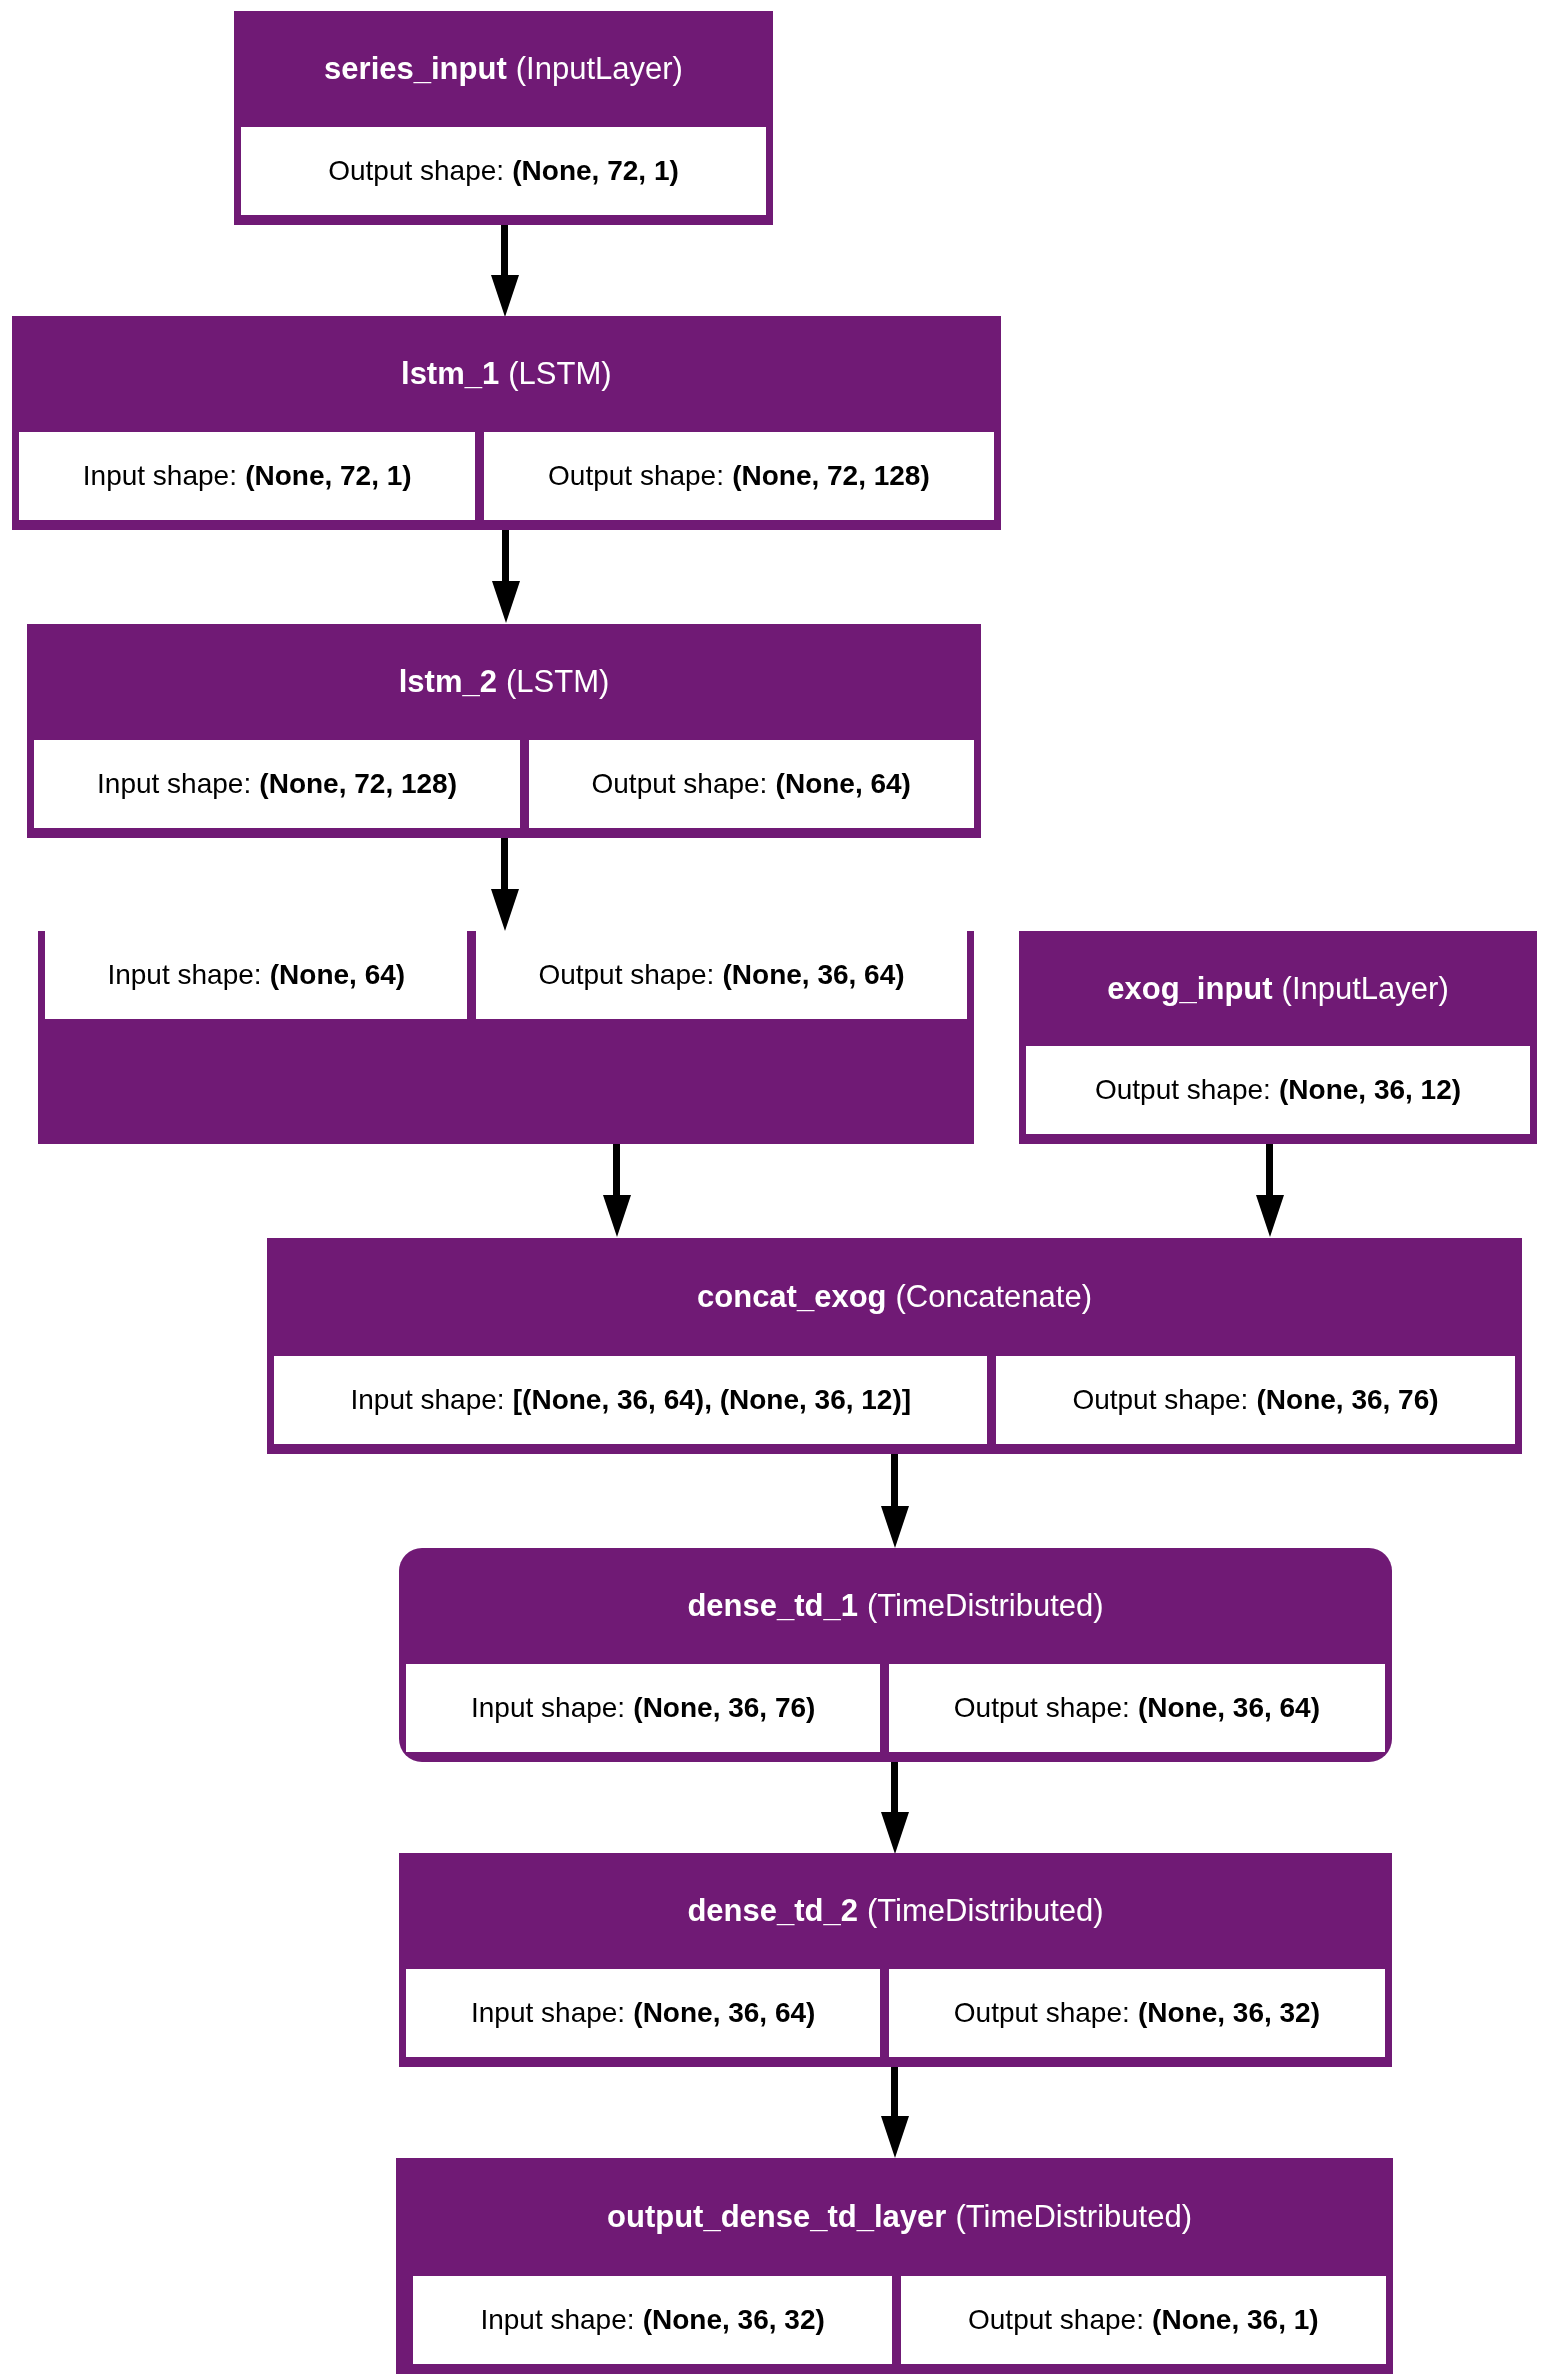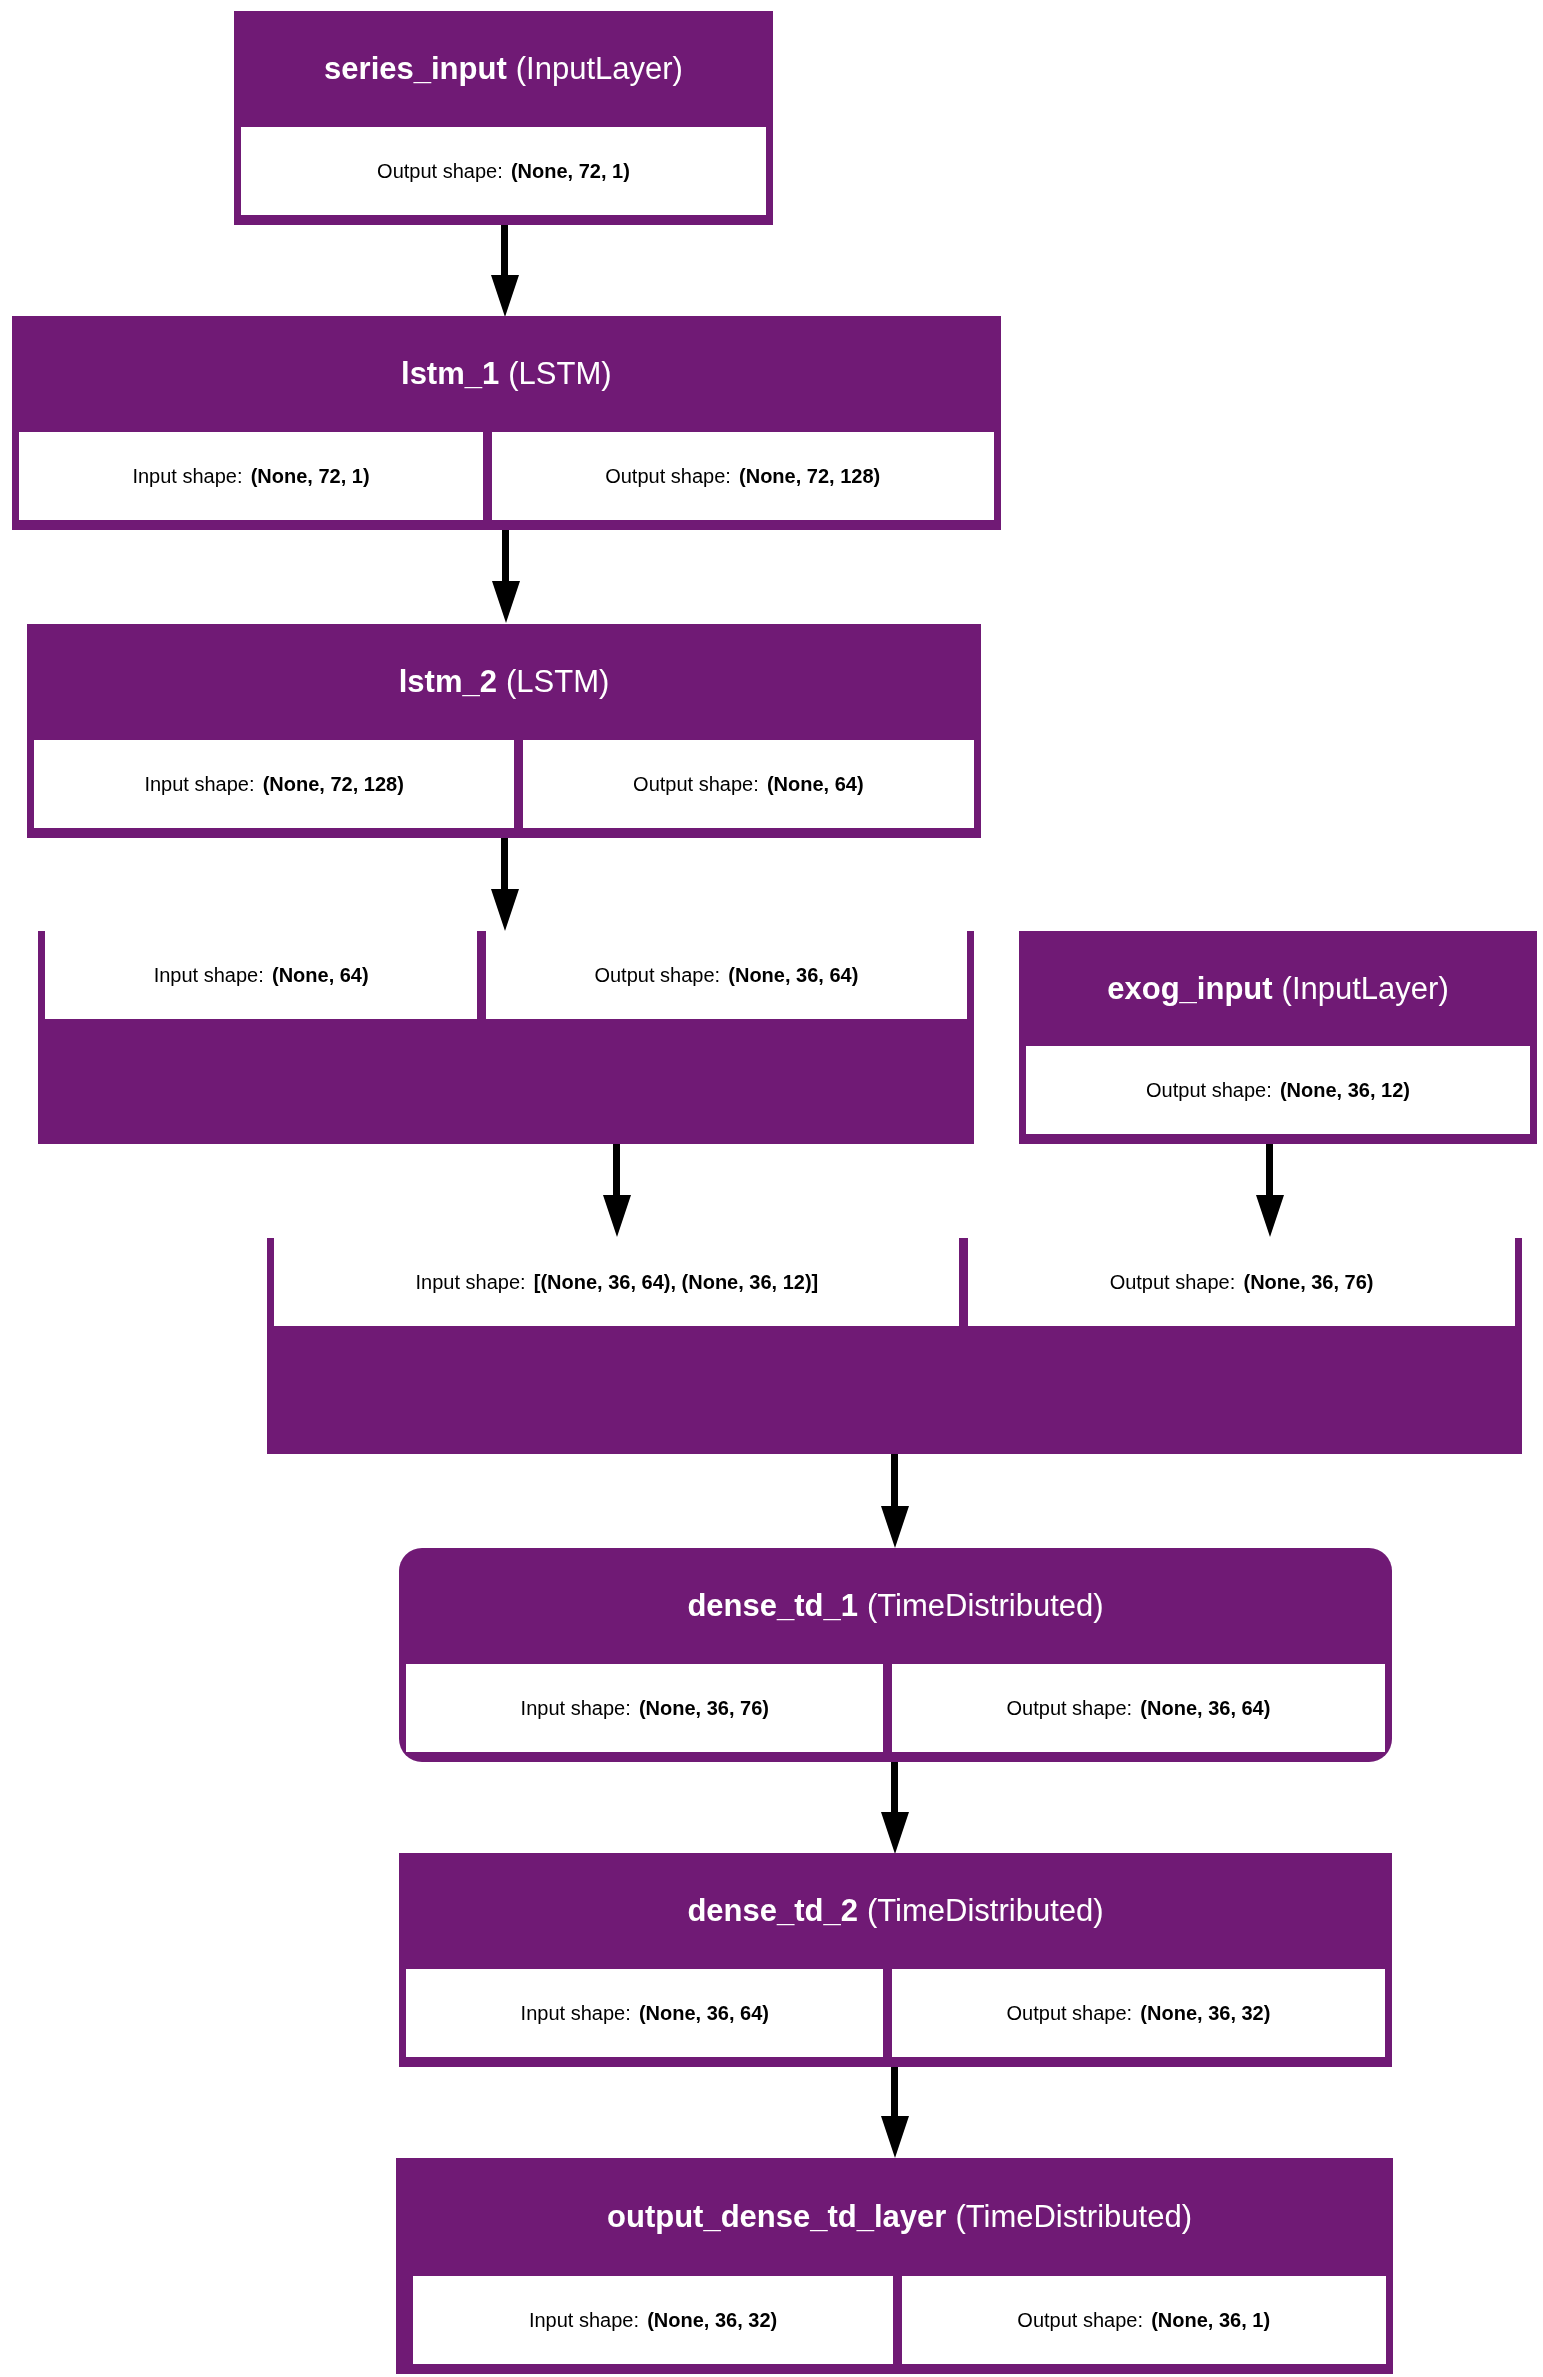--- a/index.html
+++ b/index.html
@@ -34,21 +34,21 @@
     display:flex;
     gap:9px;
   }
   .cell{
     flex:1 1 auto;
     background:#ffffff;
     color:#000000;
     display:flex;
     align-items:center;
     justify-content:center;
-    font-size:20px;
+    font-size:28px;
     padding:0 20px;
     white-space:nowrap;
   }
   .cell-label{font-weight:normal;}
   .cell-value{font-weight:bold;margin-left:8.2px;}
 
   
   .n1{left:234px;top:11px;width:539px;height:214px;}
   .n2{left:11.8px;top:316px;width:989px;height:214px;}
   .n3{left:27px;top:624px;width:954px;height:214px;}
@@ -180,20 +180,24 @@
     <div class="shaft"></div>
     <div class="head"></div>
   </div>
 
   <div class="arrow a5">
     <div class="shaft"></div>
     <div class="head"></div>
   </div>
 
   <div class="node n6">
+    <div class="node-title">
+      <span class="node-name">concat_exog</span>
+      <span class="node-type">(Concatenate)</span>
+    </div>
     <div class="cells">
       <div class="cell">
         <span class="cell-label">Input shape:</span>
         <span class="cell-value">[(None, 36, 64), (None, 36, 12)]</span>
       </div>
       <div class="cell">
         <span class="cell-label">Output shape:</span>
         <span class="cell-value">(None, 36, 76)</span>
       </div>
     </div>

